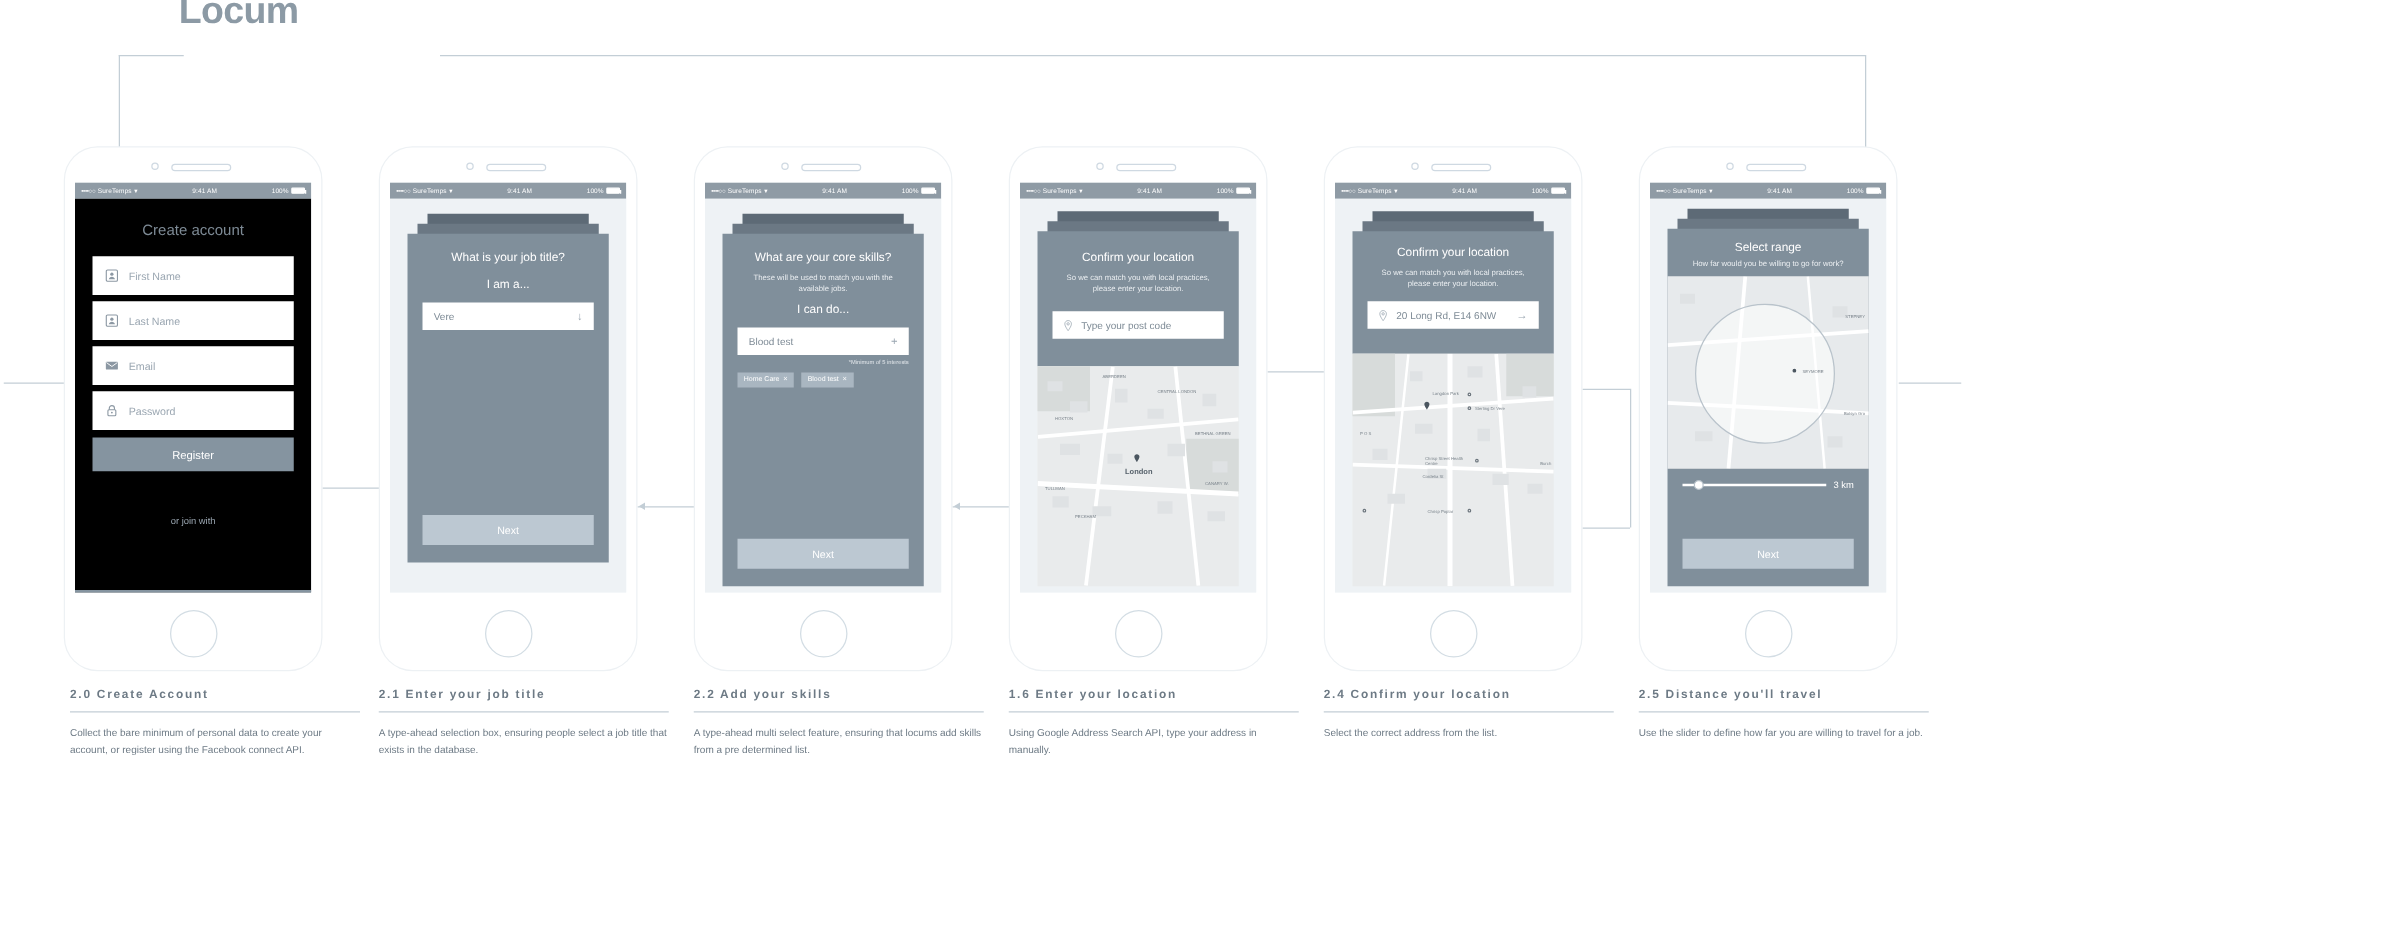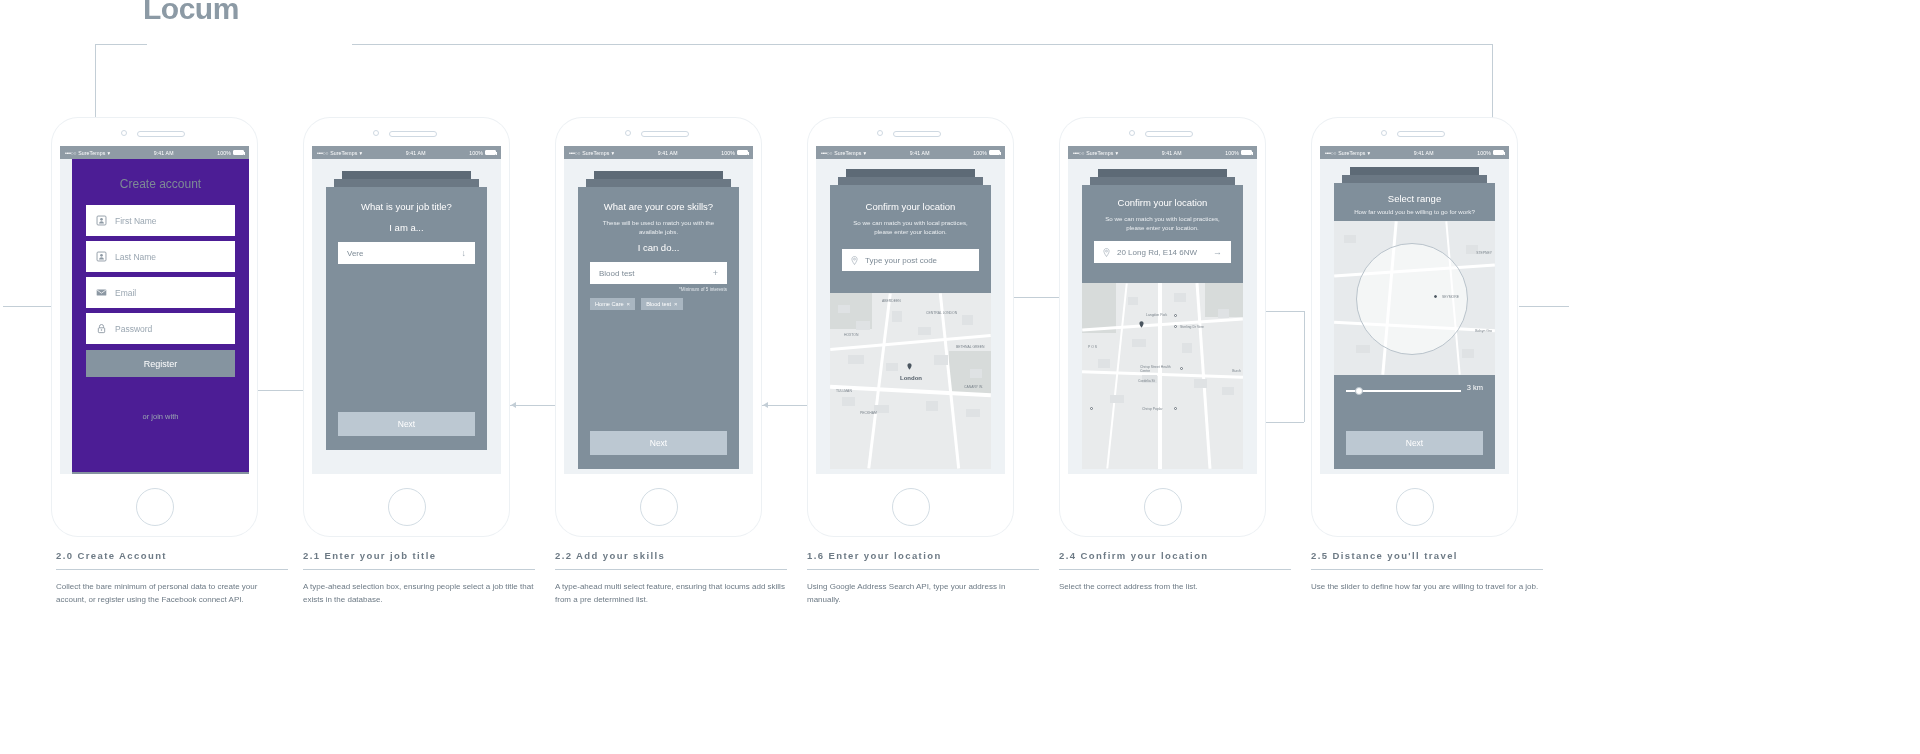--- a/index.html
+++ b/index.html
@@ -36,21 +36,21 @@
   
   .statusbar{height:13px;background:#8f9ba5;display:flex;align-items:center;color:#ffffff;font-size:5.2px;padding:0 5px;box-sizing:border-box;letter-spacing:.1px;}
   .sb-left{display:flex;align-items:center;gap:2px;}
   .dots{letter-spacing:-.3px;font-size:5px;}
   .sb-mid{flex:1;text-align:center;}
   .sb-right{display:flex;align-items:center;gap:2px;}
   .batt{width:11px;height:5px;border:.6px solid #fff;border-radius:1px;position:relative;box-sizing:border-box;background:#fff;}
   .batt:after{content:"";position:absolute;right:-2px;top:1.2px;width:1px;height:2.4px;background:#fff;}
 
   
-  .s1-body{background:#4c1d95;height:315px;position:relative;margin-left:12px;}
+  .s1-body{background:#000000;height:315px;position:relative;}
   .s1-title{text-align:center;font-size:12px;color:#7d8a95;padding-top:18px;font-weight:400;}
   .field{margin:0 14px 5px 14px;height:31px;background:#ffffff;display:flex;align-items:center;padding-left:10px;box-sizing:border-box;}
   .field .ph{font-size:8.5px;color:#9aa6b1;margin-left:8px;}
   .fico{width:11px;height:11px;color:#8c98a3;display:block;}
   .btn-register{margin:6px 14px 0 14px;height:27px;background:#8594a0;color:#fff;font-size:9px;display:flex;align-items:center;justify-content:center;}
   .joinwith{text-align:center;font-size:7.5px;color:#9aa6b1;margin-top:35px;}
   .fb{position:absolute;left:0;right:0;bottom:-24px;height:26px;background:#8594a0;color:#fff;display:flex;align-items:center;justify-content:center;font-size:12px;font-weight:bold;font-family:"Liberation Serif",serif;}
 
   
   .stack-bg{background:#eef2f5;height:315px;position:relative;}
@@ -73,21 +73,21 @@
   .mroad{position:absolute;background:#ffffff;}
   .mblk{position:absolute;background:#dfe2e4;}
   .mgreen{position:absolute;background:#d7dbda;}
   .mlabel{position:absolute;font-size:3.4px;color:#7b848c;white-space:nowrap;}
   .mpin{position:absolute;width:7px;height:7px;}
   .mcity{position:absolute;font-size:6px;color:#55606a;font-weight:bold;}
   .poi{position:absolute;width:3.4px;height:3.4px;border-radius:50%;border:.7px solid #6d767e;box-sizing:border-box;background:#fff;}
 
   
   .rangecircle{position:absolute;border-radius:50%;background:rgba(255,255,255,.55);border:1px solid #b9c3cb;}
-  .slider-row{position:absolute;left:12px;right:12px;display:flex;align-items:flex-end;gap:6px;}
+  .slider-row{position:absolute;left:12px;right:12px;display:flex;align-items:center;gap:6px;}
   .strack{flex:1;height:2px;background:#ffffff;position:relative;}
   .sknob{position:absolute;left:8%;top:-3px;width:8px;height:8px;border-radius:50%;background:#ffffff;border:1px solid #b9c3cb;box-sizing:border-box;}
   .sval{font-size:7.5px;color:#ffffff;}
 
   
   .cap{position:absolute;top:550px;width:232px;}
   .cap-h{font-size:9.5px;color:#6d7a85;letter-spacing:1.4px;font-weight:bold;}
   .cap-rule{height:1px;background:#c3ced6;margin:8px 0 10px 0;}
   .cap-p{font-size:8px;line-height:13px;color:#6d7a85;}
 </style>

